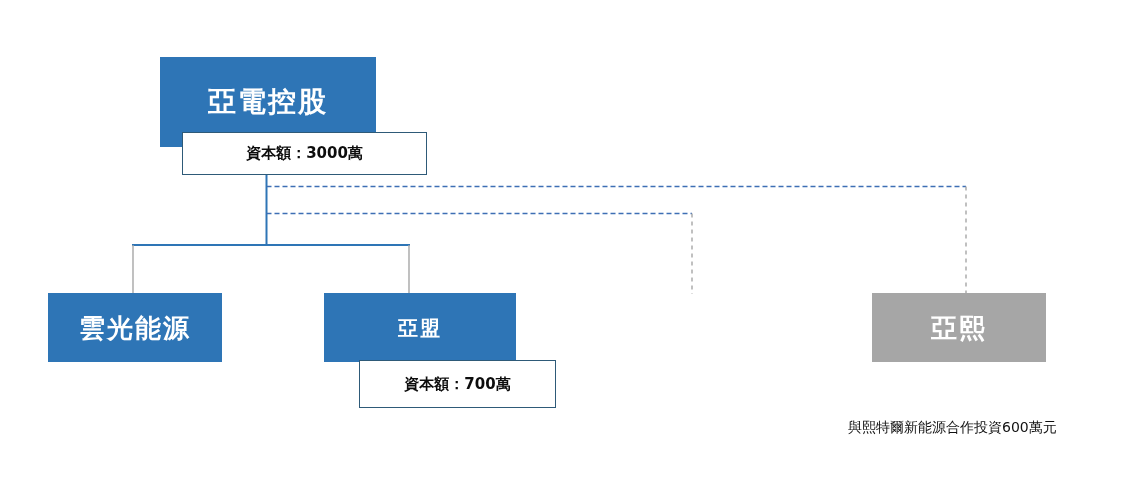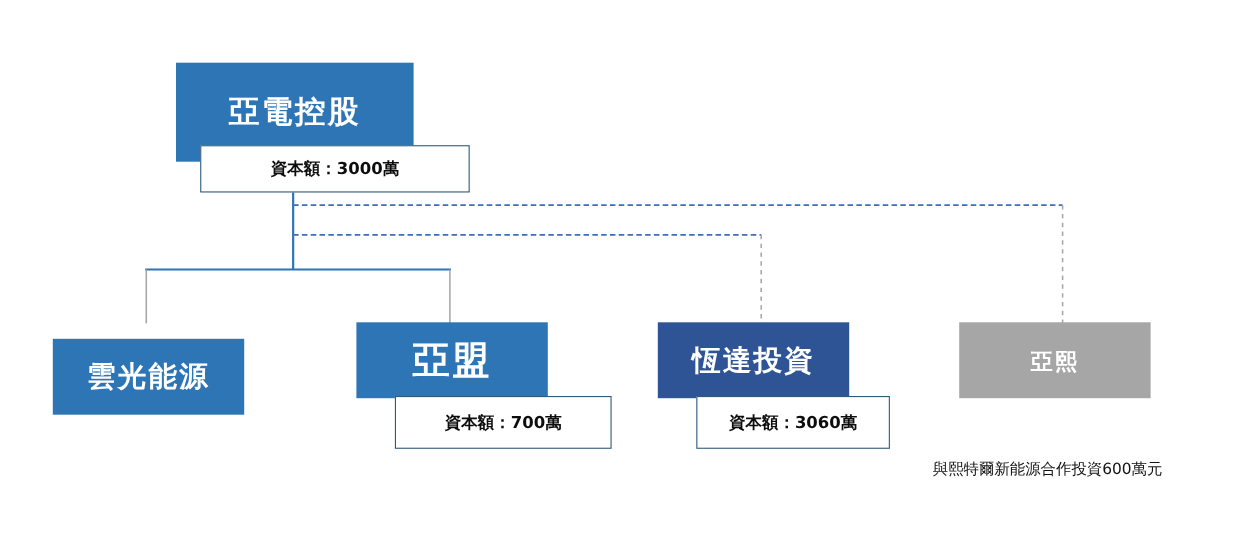--- a/index.html
+++ b/index.html
@@ -60,34 +60,34 @@
     white-space: nowrap;
     letter-spacing: 0px;
   }
 
   
   #node-root { left: 160px; top: 57px; width: 216px; height: 90px; }
   #node-root .node-header { width: 216px; height: 90px; background: #2E75B6; font-size: 28px; }
   #node-root .node-caption { left: 22px; top: 75px; width: 245px; height: 43px; }
 
   
-  #node-c0 { left: 48px;  top: 293px; width: 193px; height: 69px; margin-top: 15px; }
+  #node-c0 { left: 48px;  top: 293px; width: 193px; height: 69px; }
   #node-c0 .node-header { width: 174px; height: 69px; background: #2E75B6; font-size: 26px; }
   #node-c0 .node-caption { left: 35px; top: 67px; width: 176px; height: 48px; }
 
   #node-c1 { left: 324px; top: 293px; width: 174px; height: 69px; }
-  #node-c1 .node-header { width: 174px; height: 69px; background: #2E75B6; font-size: 34px; align-items: center; }
+  #node-c1 .node-header { width: 192px; height: 69px; background: #2E75B6; font-size: 20px; align-items: center; }
   #node-c1 .node-caption { left: 35px; top: 67px; width: 197px; height: 48px; }
 
   #node-c2 { left: 598px; top: 293px; width: 174px; height: 69px; }
   #node-c2 .node-header { width: 174px; height: 69px; background: #2E5496; font-size: 26px; }
   #node-c2 .node-caption { left: 35px; top: 67px; width: 176px; height: 48px; }
 
   #node-c3 { left: 872px; top: 293px; width: 174px; height: 69px; }
-  #node-c3 .node-header { width: 174px; height: 69px; background: #A6A6A6; font-size: 20px; }
+  #node-c3 .node-header { width: 174px; height: 69px; background: #A6A6A6; font-size: 26px; }
   #node-c3 .node-caption { left: 35px; top: 67px; width: 176px; height: 48px; }
 
   
   #footnote {
     position: absolute;
     left: 848px;
     top: 420px;
     font-size: 14px;
     color: #111111;
     white-space: nowrap;
@@ -131,28 +131,20 @@
 
   <div class="node" id="node-c1">
     <div class="node-header">
       <span>亞盟</span>
     </div>
     <div class="node-caption">
       <span>資本額：700萬</span>
     </div>
   </div>
 
-  <div class="node" id="node-c2">
-    <div class="node-header">
-      <span>恆達投資</span>
-    </div>
-    <div class="node-caption">
-      <span>資本額：3060萬</span>
-    </div>
-  </div>
 
   <div class="node" id="node-c3">
     <div class="node-header">
       <span>亞熙</span>
     </div>
   </div>
 
   <div id="footnote">與熙特爾新能源合作投資600萬元</div>
 
 </div>

